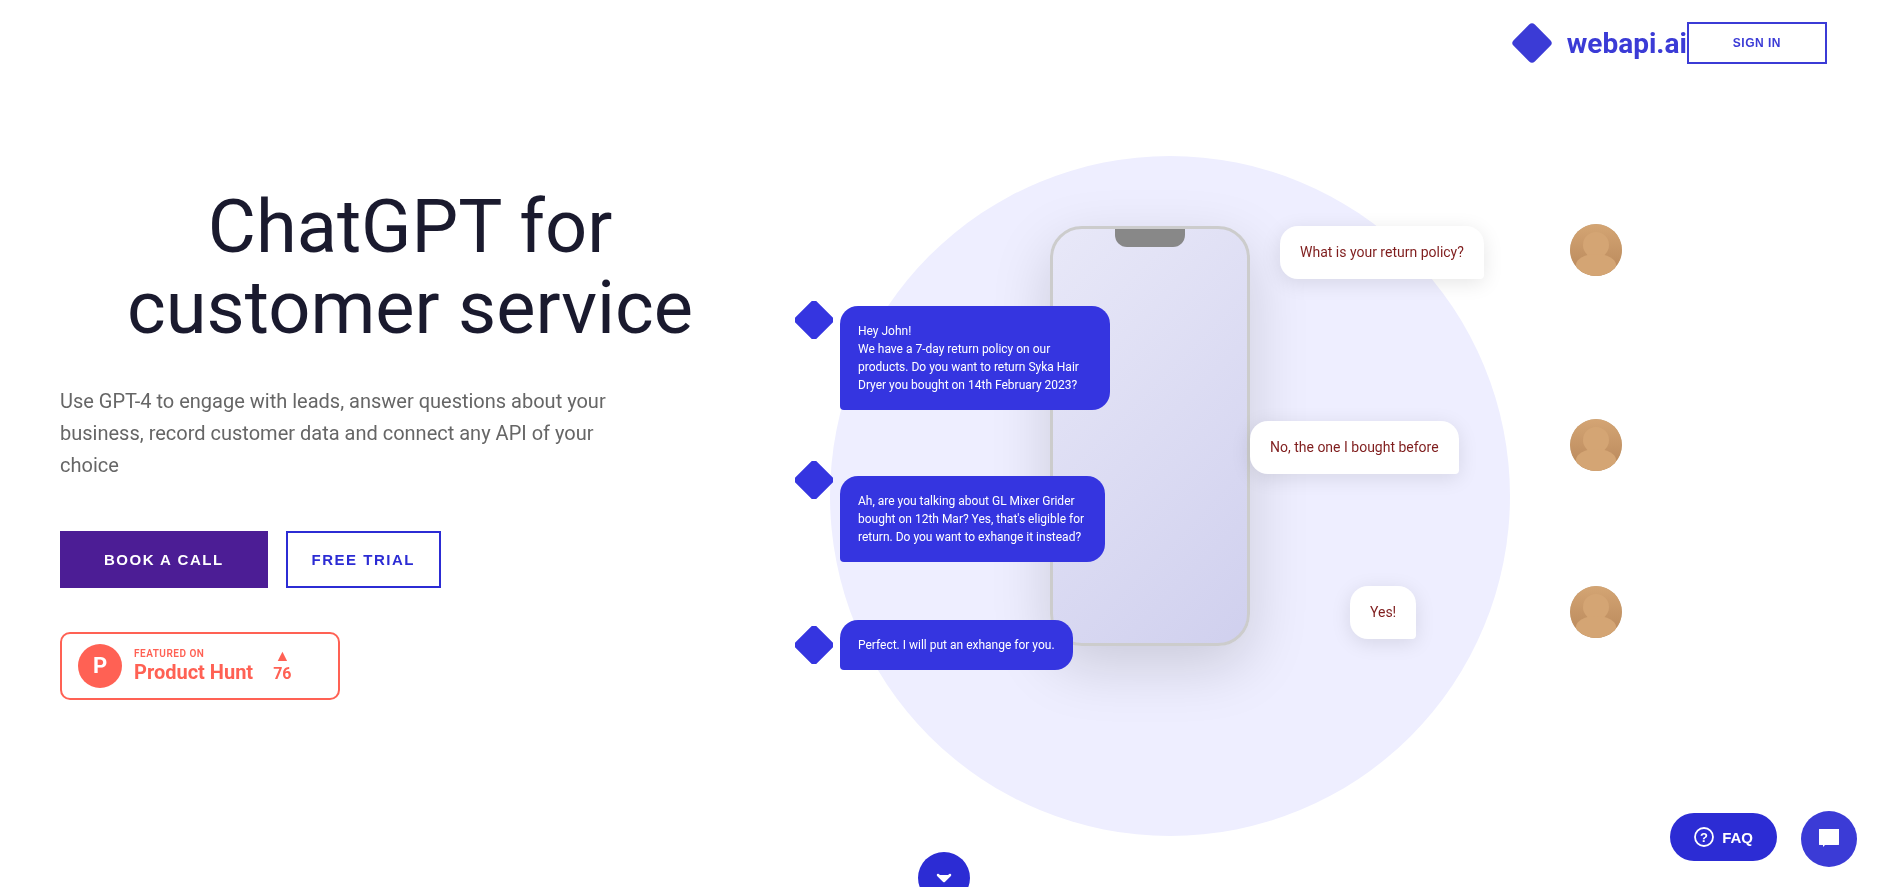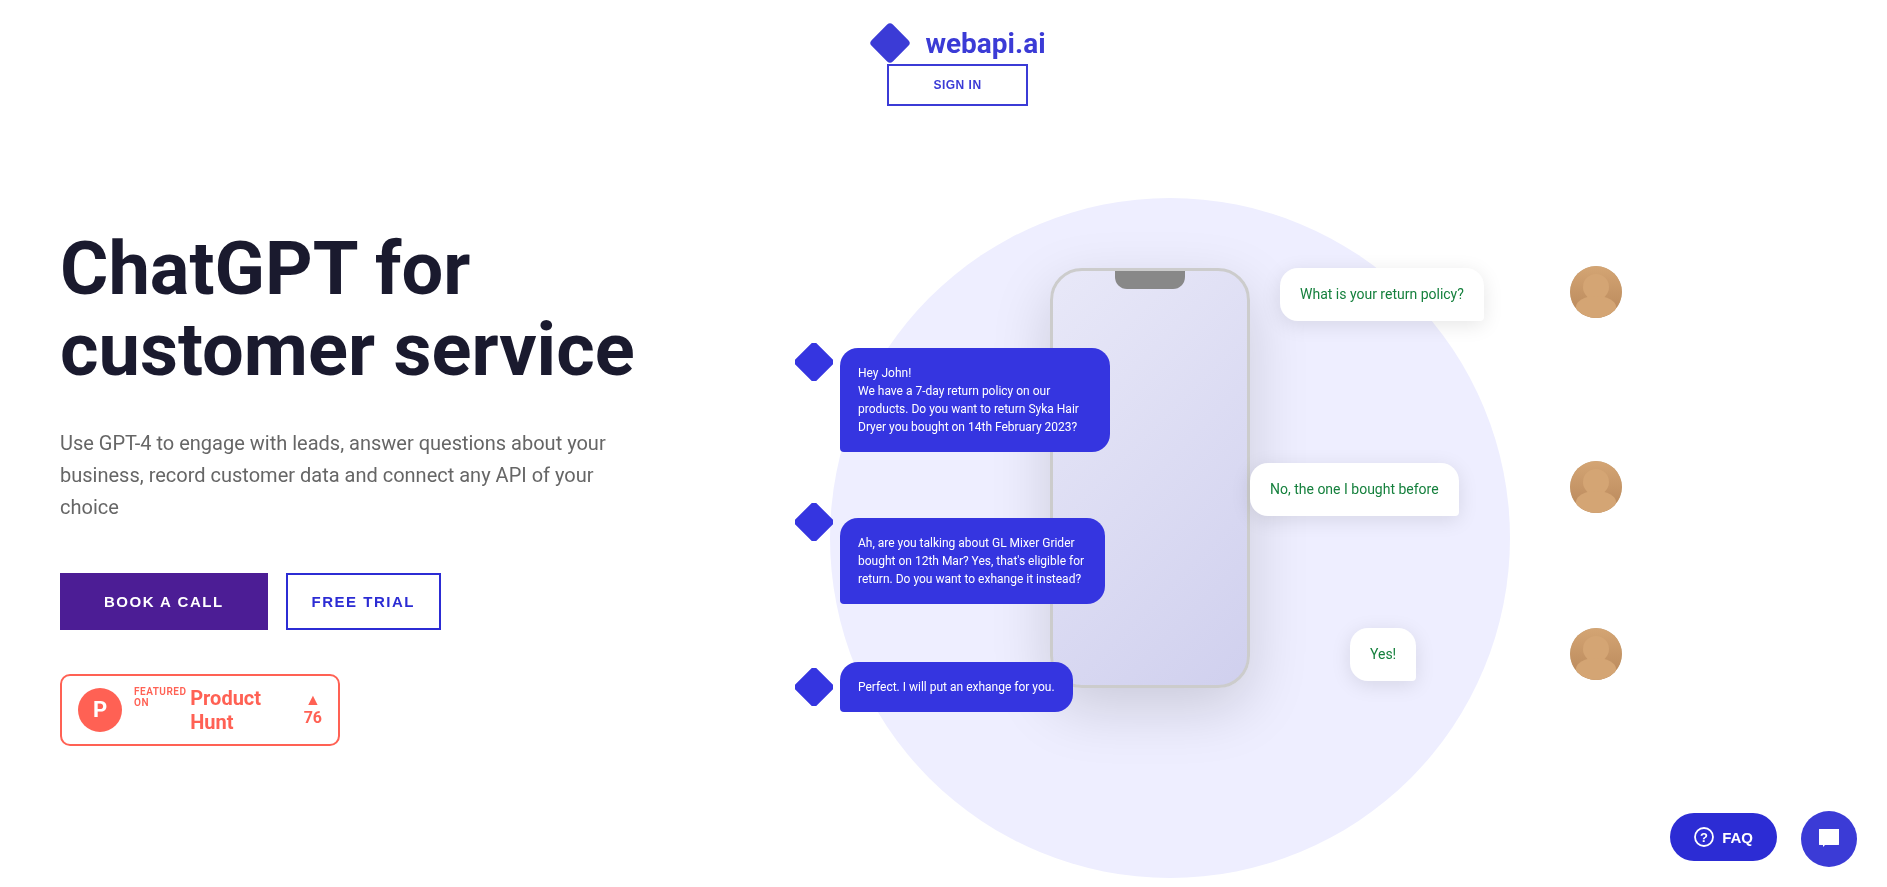--- a/index.html
+++ b/index.html
@@ -9,25 +9,24 @@
       width: 1887px;
       min-height: 887px;
       overflow: hidden;
       position: relative;
     }
 
     
     .header {
       display: flex;
       align-items: center;
-      justify-content: flex-start;
+      justify-content: flex-end;
       padding: 22px 60px 22px 88px;
       position: relative;
       z-index: 10;
-      flex-direction: column;
     }
     .logo-area {
       display: flex;
       align-items: center;
       gap: 14px;
     }
     .logo-diamond {
       width: 42px;
       height: 42px;
     }
@@ -59,24 +58,25 @@
       position: relative;
     }
 
     
     .left-side {
       flex: 0 0 700px;
       padding-top: 40px;
     }
     .hero-title {
       font-size: 74px;
-      font-weight: 700;
+      font-weight: 400;
       color: #1a1a2e;
       line-height: 1.1;
       margin-bottom: 36px;
+      text-align: center;
     }
     .hero-subtitle {
       font-size: 20px;
       color: #666;
       line-height: 1.6;
       max-width: 570px;
       margin-bottom: 50px;
     }
     .buttons-row {
       display: flex;
@@ -126,20 +126,21 @@
       display: flex;
       align-items: center;
       justify-content: center;
       color: #fff;
       font-size: 22px;
       font-weight: 700;
       flex-shrink: 0;
     }
     .ph-text-block {
       display: flex;
+      flex-direction: column;
       gap: 1px;
     }
     .ph-featured-on {
       font-size: 10px;
       font-weight: 600;
       color: #ff6154;
       letter-spacing: 0.5px;
       text-transform: uppercase;
     }
     .ph-product-hunt {
@@ -215,21 +216,21 @@
       border-radius: 18px 18px 18px 4px;
       padding: 16px 18px;
       font-size: 12px;
       line-height: 1.5;
       z-index: 5;
       max-width: 260px;
     }
     .chat-user {
       position: absolute;
       background: #fff;
-      color: #15803d;
+      color: #7f1d1d;
       border-radius: 18px 18px 4px 18px;
       padding: 16px 20px;
       font-size: 14px;
       line-height: 1.5;
       z-index: 5;
       box-shadow: 0 4px 20px rgba(0,0,0,0.1);
       max-width: 280px;
     }
 
     

